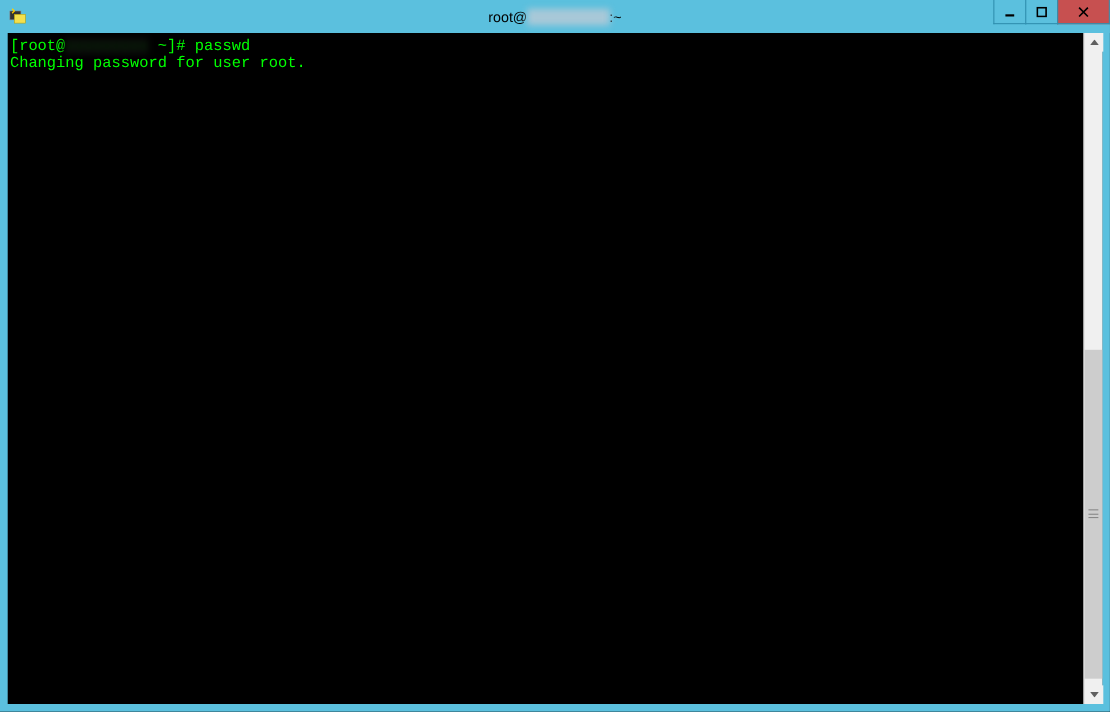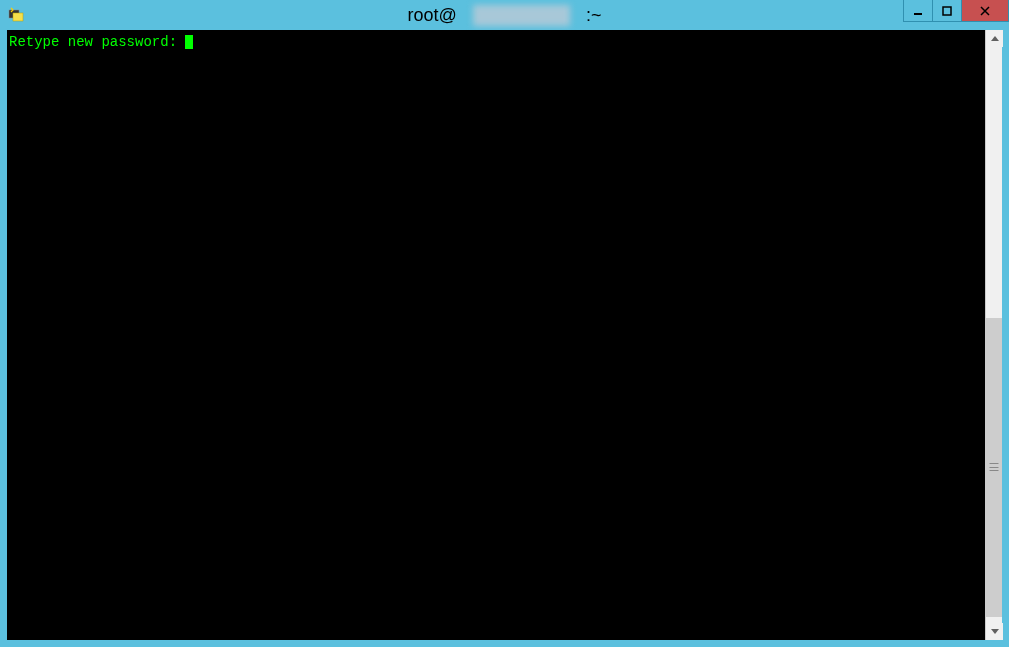--- a/index.html
+++ b/index.html
@@ -26,25 +26,25 @@
       height: 16px;
       margin: 0 8px;
       display: inline-flex;
       align-items: center;
       justify-content: center;
     }
     .title-text {
       position: absolute;
       left: 50%;
       transform: translateX(-50%);
-      font-size: 18px;
+      font-size: 13px;
       color: #000;
       display: flex;
       align-items: center;
-      gap: 16px;
+      gap: 0;
     }
     .title-host {
       background: #a8c8d8;
       filter: blur(3px);
       padding: 0 8px;
       color: transparent;
     }
     .window-controls {
       position: absolute;
       right: 0;
@@ -193,21 +193,21 @@
     </div>
     <div class="win-btn close">
       <svg width="10" height="10" viewBox="0 0 10 10">
           <path d="M1 1 L9 9 M9 1 L1 9" stroke="#000" stroke-width="1.5"></path>
         </svg>
     </div>
   </div>
 </div>
 
 <div class="terminal-container">
-  <div class="terminal-content"><span class="term-line"><span>Retype new password: </span><span class="cursor"></span></span></div>
+  <div class="terminal-content"><span class="term-line"><span>[root@</span><span class="term-host">xxxxxxxxx</span><span> ~]# </span><span>passwd</span></span><span class="term-line">Changing password for user root.</span></div>
   <div class="scrollbar">
     <div class="scroll-arrow up">
       <svg width="8" height="5" viewBox="0 0 8 5">
           <path d="M0 5 L4 0 L8 5 Z" fill="#606060"></path>
         </svg>
     </div>
     <div class="scroll-track">
       <div class="scroll-thumb">
         <div class="scroll-grip">
           <span></span>

